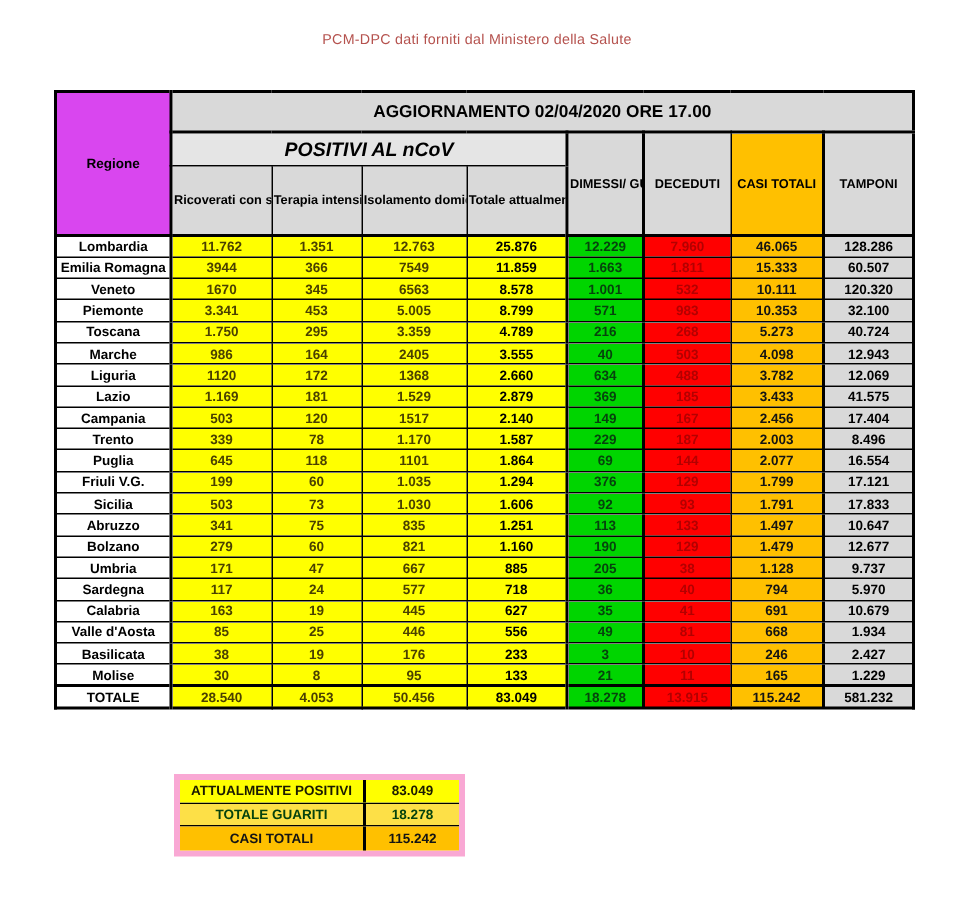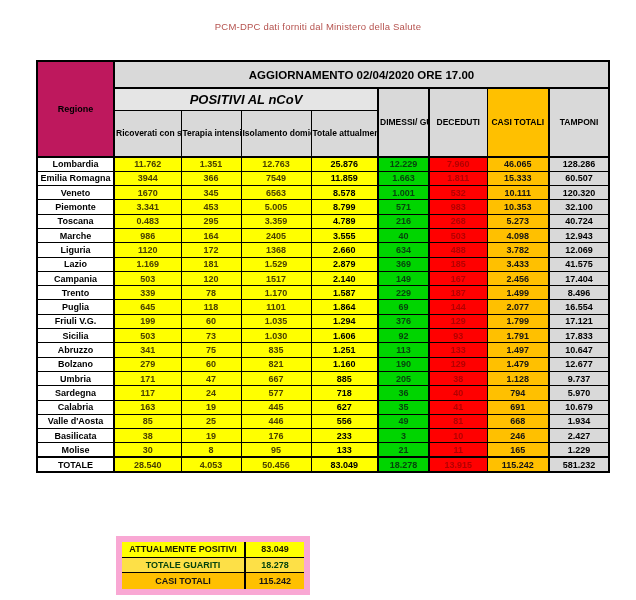--- a/index.html
+++ b/index.html
@@ -19,42 +19,41 @@
     border-collapse: collapse; table-layout: fixed; width: 572px;
     border: 2px solid #000;
   }
   .main th, .main td {
     border: 1px solid #000; text-align: center; vertical-align: middle;
     padding: 0 1px; overflow: hidden; white-space: nowrap;
   }
   .br2 { border-right: 2px solid #000 !important; }
   .hb2 { border-bottom: 2px solid #000 !important; }
 
-  .h-regione { background: #be185d; font-size: 9px;  font-weight: bold; }
+  .h-regione { background: #d946ef; font-size: 9px;  font-weight: bold; }
   .h-update  { background: #d9d9d9; font-size: 11.5px; font-weight: bold; height: 27px; border-bottom: 2px solid #000 !important; }
   .h-group   { background: #e5e5e5; font-size: 13px;  font-weight: bold; height: 22px; font-style: italic; }
   .h-sub     { background: #d9d9d9; font-size: 8.5px; font-weight: bold; line-height: 1.35; white-space: normal; }
   .h-sub.tall{ height: 47px; }
   .h-orange  { background: #ffc000; }
 
   .main tbody td { height: 14.3px; font-size: 9px; font-weight: bold; }
   td.cell-region       { background: #ffffff; color: #000; }
   td.cell-yellow       { background: #ffff00; color: #4a4000; }
   td.cell-yellow-total { background: #ffff00; color: #000; }
   td.cell-green        { background: #00d500; color: #06430d; }
   td.cell-red          { background: #ff0000; color: #b30000; }
   td.cell-orange       { background: #ffc000; color: #141414; margin-left: 23px; }
   td.cell-gray         { background: #d9d9d9; color: #000; margin-left: 18px; }
   tr.total-row td { border-top: 2px solid #000; height: 15px; }
 
   
   .summary {
     position: absolute; left: 116px; top: 516px; width: 194px;
-    border: 6px solid #f9a8d4;
-    margin-top: 20px;
+    border: 4px solid #f9a8d4;
   }
   .summary-row { display: flex; height: 15.6px; border-bottom: 1px solid #000; }
   .summary-row:last-child { border-bottom: none; }
   .s-label, .s-value {
     display: flex; align-items: center; justify-content: center;
     font-size: 9px; font-weight: bold; color: #141400;
   }
   .s-label { flex: 0 0 122px; }
   .s-value { flex: 1; border-left: 2px solid #000; }
   .sum-yellow .s-label, .sum-yellow .s-value { background: #ffff00; color: #1a1a00; }
@@ -140,21 +139,21 @@
           <td class="cell-yellow">453</td>
           <td class="cell-yellow">5.005</td>
           <td class="cell-yellow-total br2">8.799</td>
           <td class="cell-green br2">571</td>
           <td class="cell-red">983</td>
           <td class="cell-orange br2">10.353</td>
           <td class="cell-gray">32.100</td>
         </tr>
         <tr>
           <td class="cell-region br2">Toscana</td>
-          <td class="cell-yellow">0.483</td>
+          <td class="cell-yellow">1.750</td>
           <td class="cell-yellow">295</td>
           <td class="cell-yellow">3.359</td>
           <td class="cell-yellow-total br2">4.789</td>
           <td class="cell-green br2">216</td>
           <td class="cell-red">268</td>
           <td class="cell-orange br2">5.273</td>
           <td class="cell-gray">40.724</td>
         </tr>
         <tr>
           <td class="cell-region br2">Marche</td>
@@ -201,21 +200,21 @@
           <td class="cell-gray">17.404</td>
         </tr>
         <tr>
           <td class="cell-region br2">Trento</td>
           <td class="cell-yellow">339</td>
           <td class="cell-yellow">78</td>
           <td class="cell-yellow">1.170</td>
           <td class="cell-yellow-total br2">1.587</td>
           <td class="cell-green br2">229</td>
           <td class="cell-red">187</td>
-          <td class="cell-orange br2">1.499</td>
+          <td class="cell-orange br2">2.003</td>
           <td class="cell-gray">8.496</td>
         </tr>
         <tr>
           <td class="cell-region br2">Puglia</td>
           <td class="cell-yellow">645</td>
           <td class="cell-yellow">118</td>
           <td class="cell-yellow">1101</td>
           <td class="cell-yellow-total br2">1.864</td>
           <td class="cell-green br2">69</td>
           <td class="cell-red">144</td>

